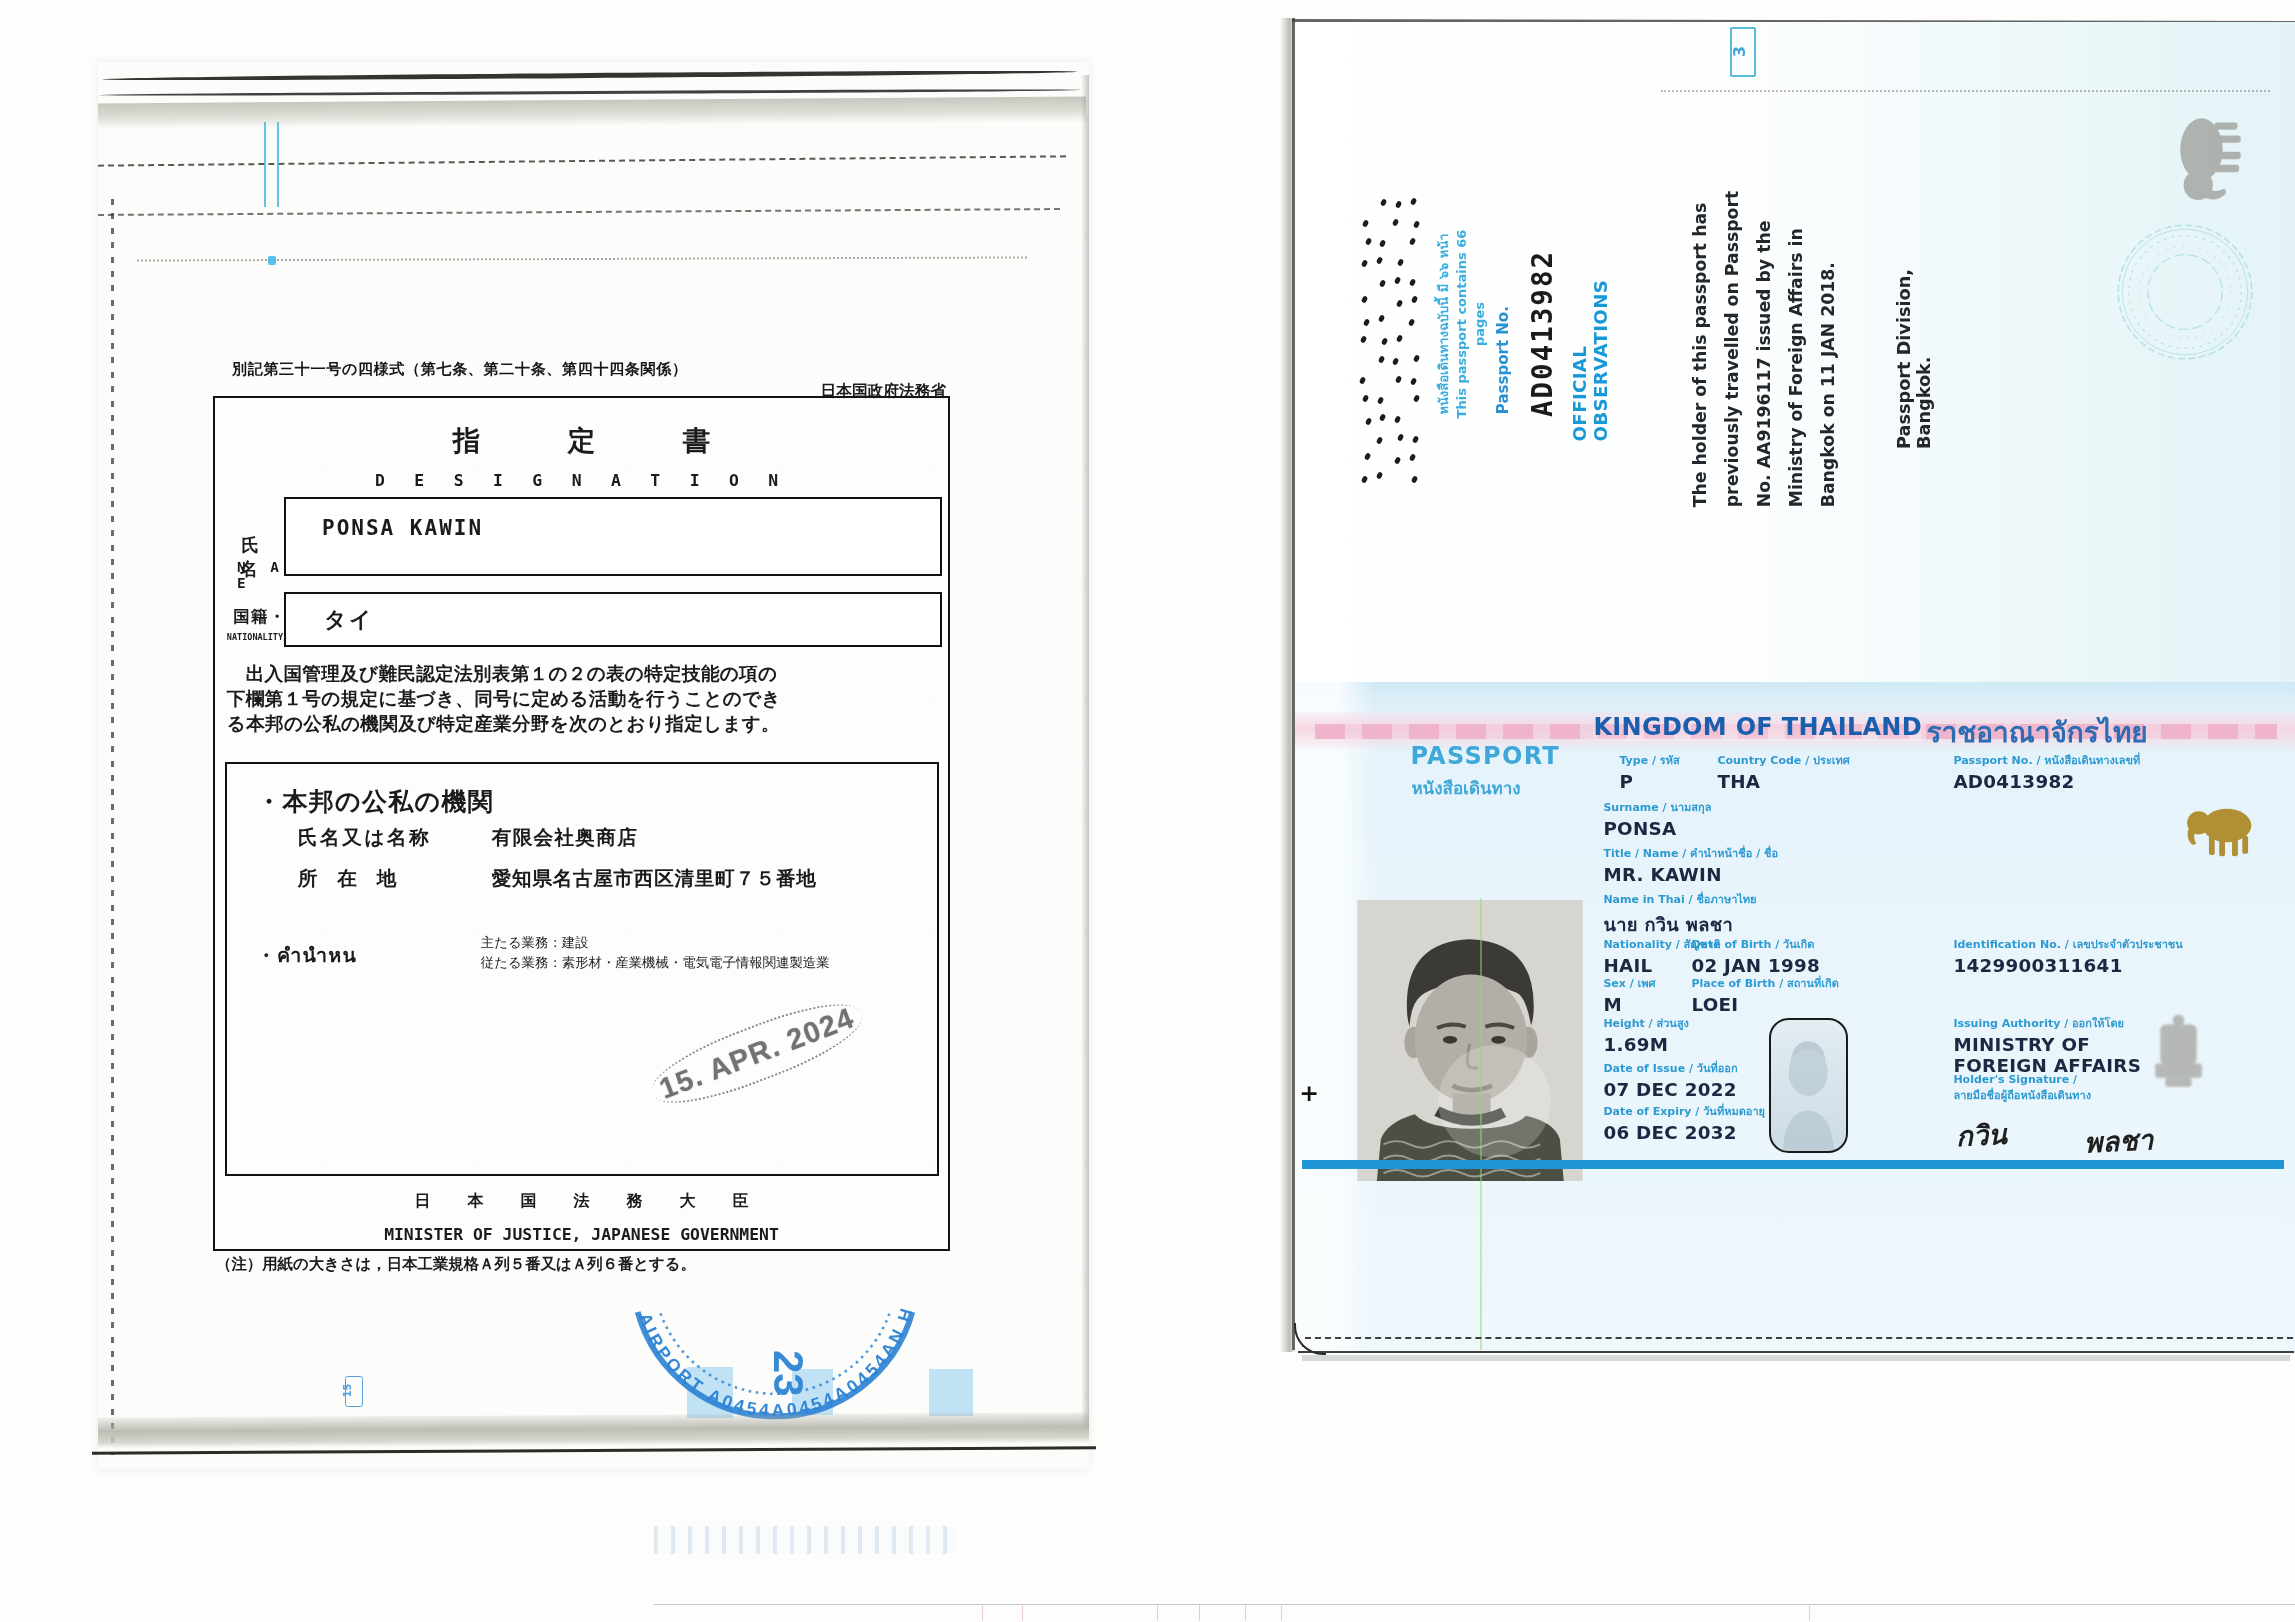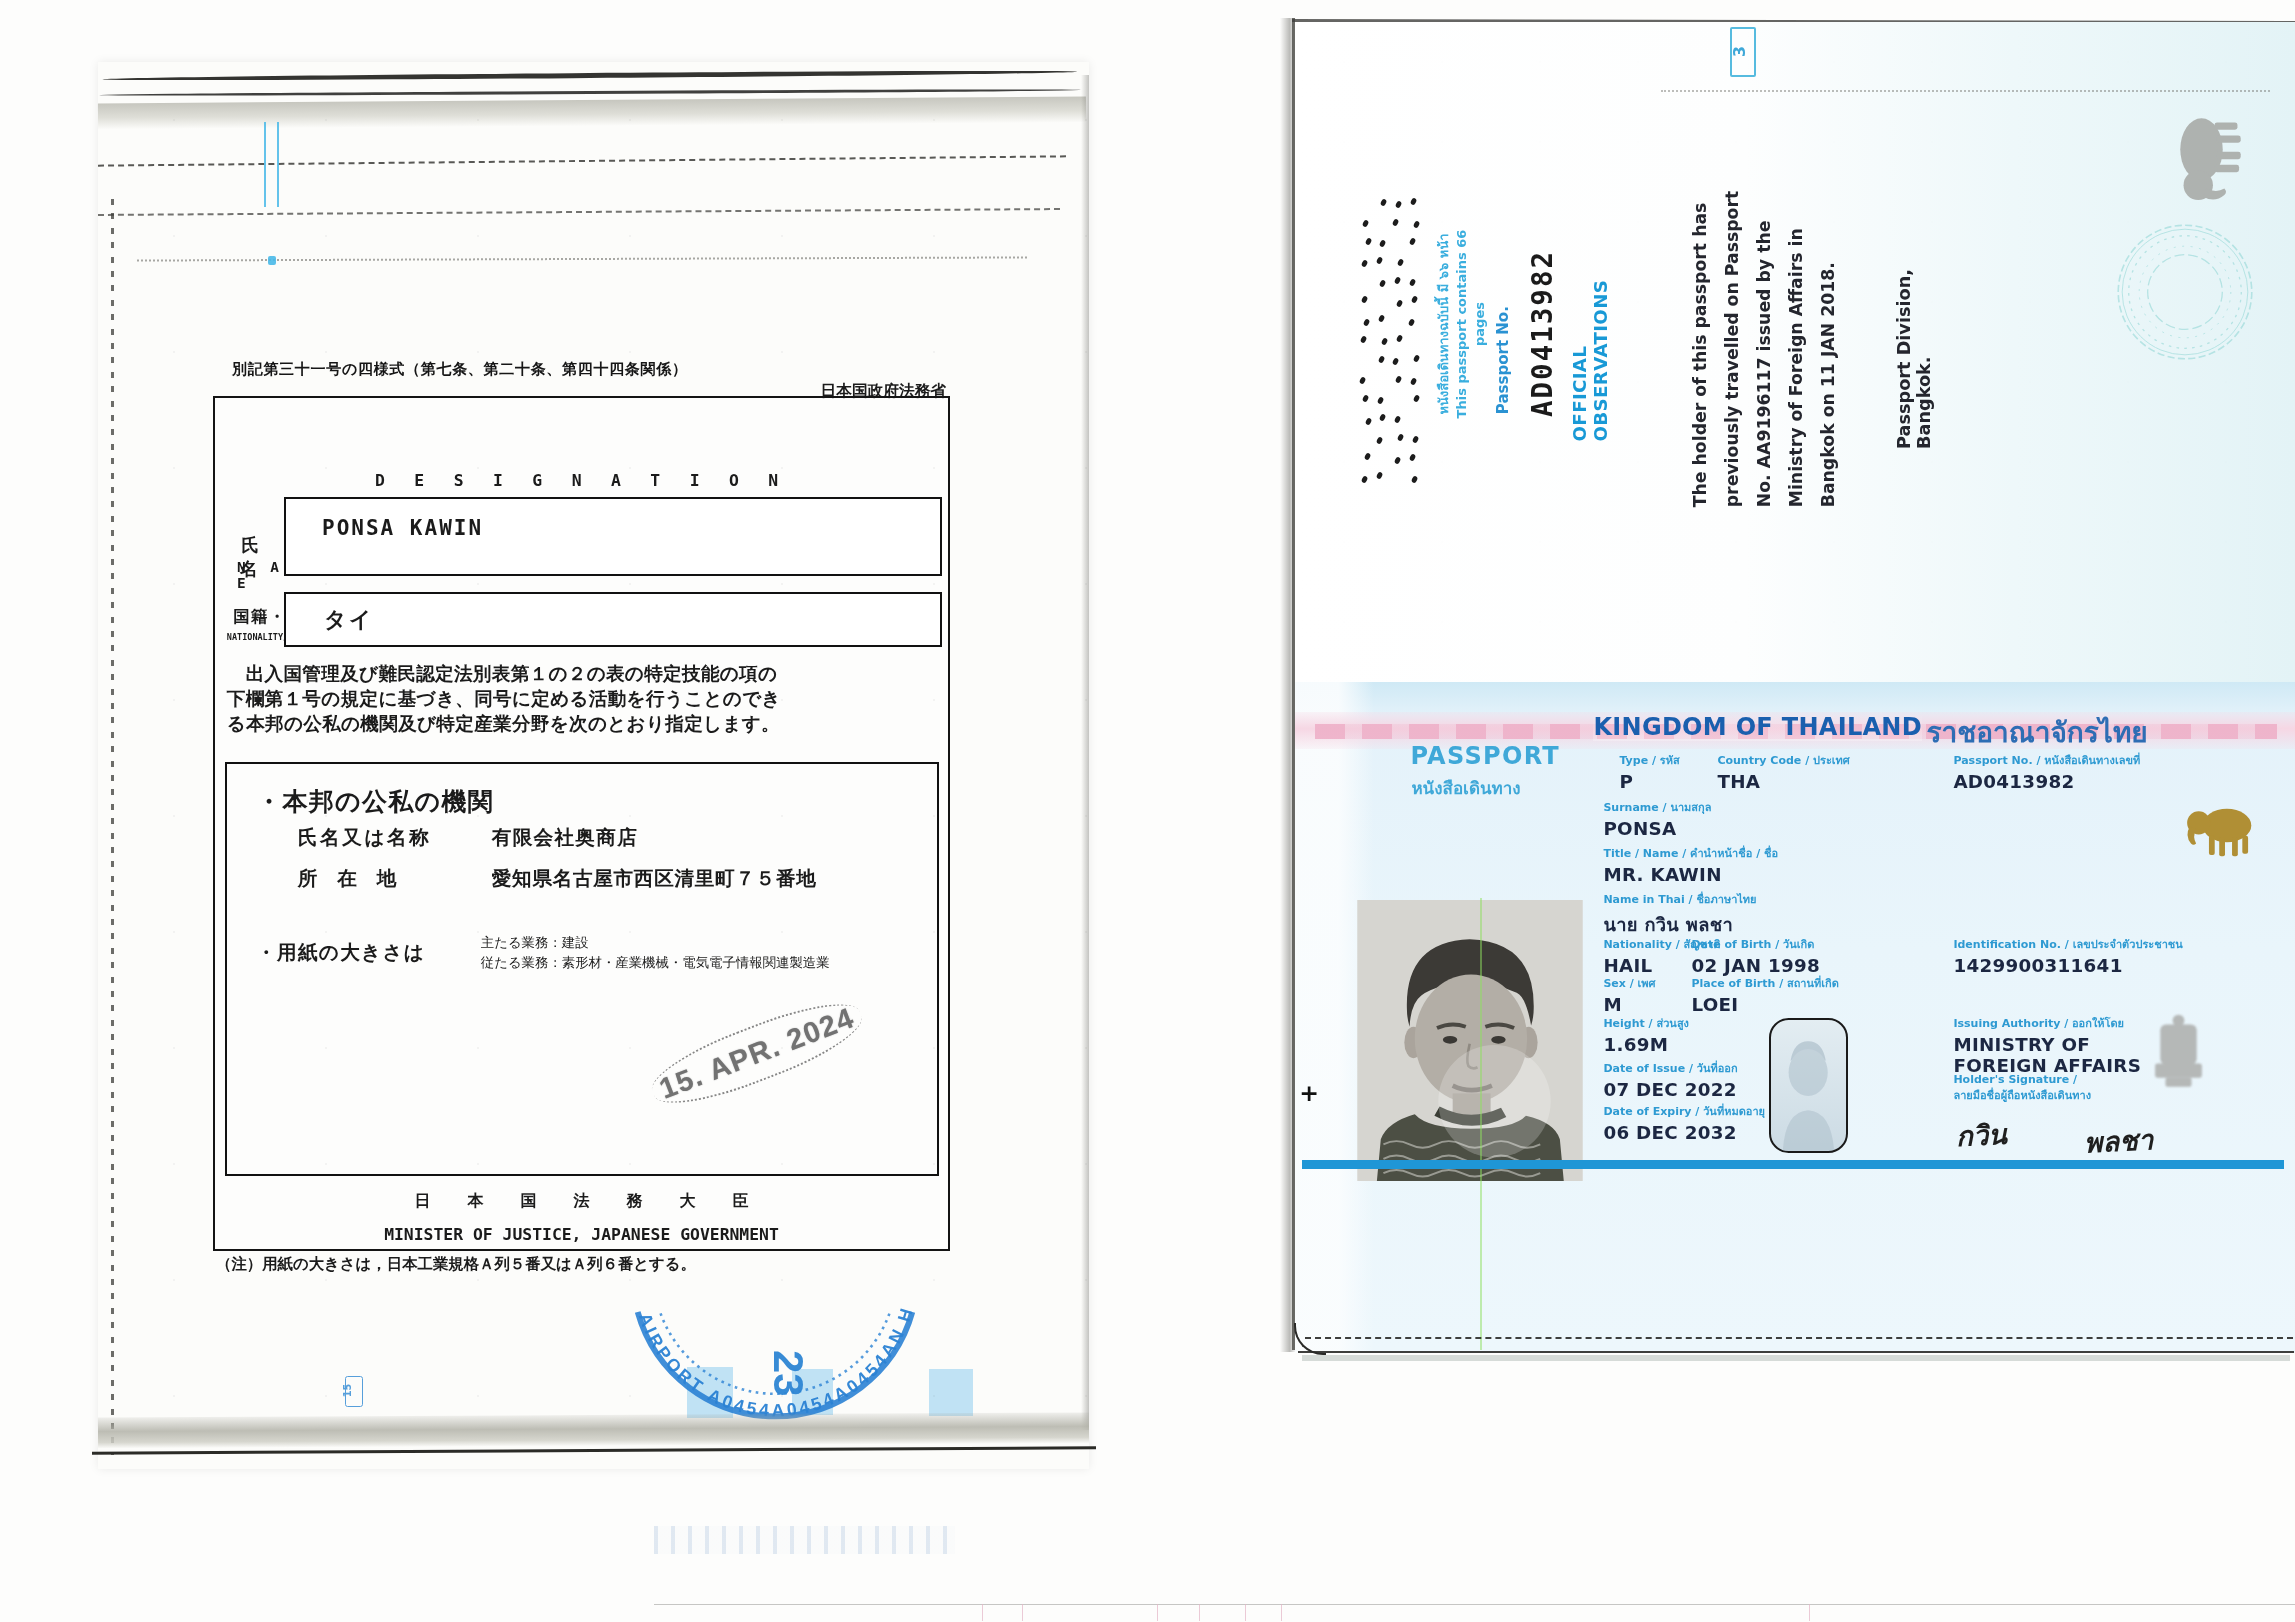--- a/index.html
+++ b/index.html
@@ -145,20 +145,21 @@
   <div class="abs blue-reg">
       <i></i>
       <i class="b"></i>
       <u></u>
     </div>
 
   <div class="abs form-ref">別記第三十一号の四様式（第七条、第二十条、第四十四条関係）</div>
   <div class="abs issuer-tag">日本国政府法務省</div>
 
   <div id="doc-frame" class="abs">
+    <div class="abs title-jp">指　定　書</div>
     <div class="abs title-en">D E S I G N A T I O N</div>
 
     <div class="abs fld-label lbl-name-jp">氏　名</div>
     <div class="abs fld-label lbl-name-en">N A M E</div>
     <div class="abs box-name">
       <span>PONSA KAWIN</span>
     </div>
 
     <div class="abs fld-label lbl-nat-jp">国籍・地域</div>
     <div class="abs fld-label lbl-nat-en">NATIONALITY/REGION</div>
@@ -169,21 +170,21 @@
     <div class="abs paragraph">　出入国管理及び難民認定法別表第１の２の表の特定技能の項の
 下欄第１号の規定に基づき、同号に定める活動を行うことのでき
 る本邦の公私の機関及び特定産業分野を次のとおり指定します。</div>
 
     <div id="inner-box" class="abs">
       <div class="abs org-head">・本邦の公私の機関</div>
       <div class="abs org-name-lb">氏名又は名称</div>
       <div class="abs org-name-val">有限会社奥商店</div>
       <div class="abs org-addr-lb">所 在 地</div>
       <div class="abs org-addr-val">愛知県名古屋市西区清里町７５番地</div>
-      <div class="abs sector-lb">・用紙の大きさは</div>
+      <div class="abs sector-lb">・คำนำหน</div>
       <div class="abs sector-sm">
         <div>主たる業務：建設</div>
         <div>従たる業務：素形材・産業機械・電気電子情報関連製造業</div>
       </div>
       <div class="abs date-stamp">
         <b>15. APR. 2024</b>
       </div>
     </div>
 
     <div class="abs minister-jp">日 本 国 法 務 大 臣</div>

